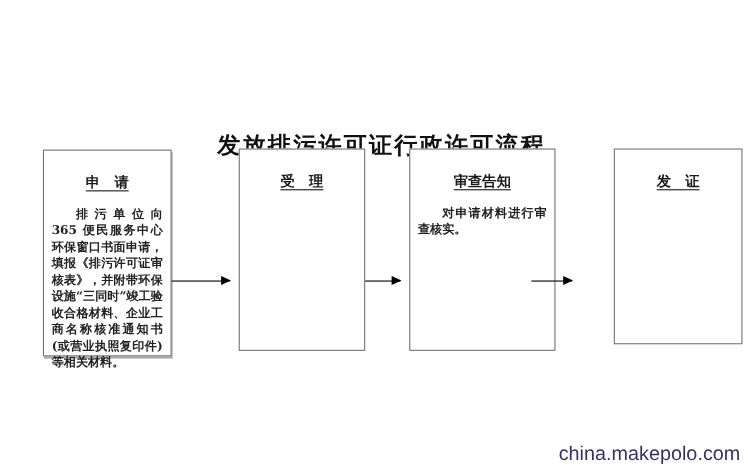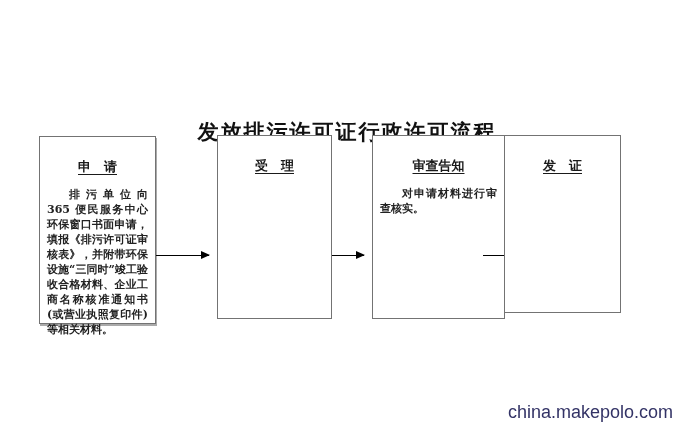--- a/index.html
+++ b/index.html
@@ -34,21 +34,21 @@
     background: #ffffff;
     box-sizing: border-box;
     padding: 23px 7px 0 7px;
   }
   .box-shadow {
     box-shadow: 1px 2px 0 #aaaaaa;
   }
   .box1 { left: 39px;  top: 136px; width: 117px; height: 188px; }
   .box2 { left: 217px; top: 135px; width: 115px; height: 184px; }
   .box3 { left: 372px; top: 135px; width: 133px; height: 184px; }
-  .box4 { left: 504px; top: 135px; width: 117px; height: 178px; }
+  .box4 { left: 558px; top: 135px; width: 117px; height: 178px; }
   .box-title {
     text-align: center;
     font-size: 13px;
     line-height: 14px;
     font-weight: bold;
     color: #1a1a1a;
     text-decoration: underline;
     text-underline-offset: 3px;
     margin: 0 0 13px 0;
     white-space: pre;

